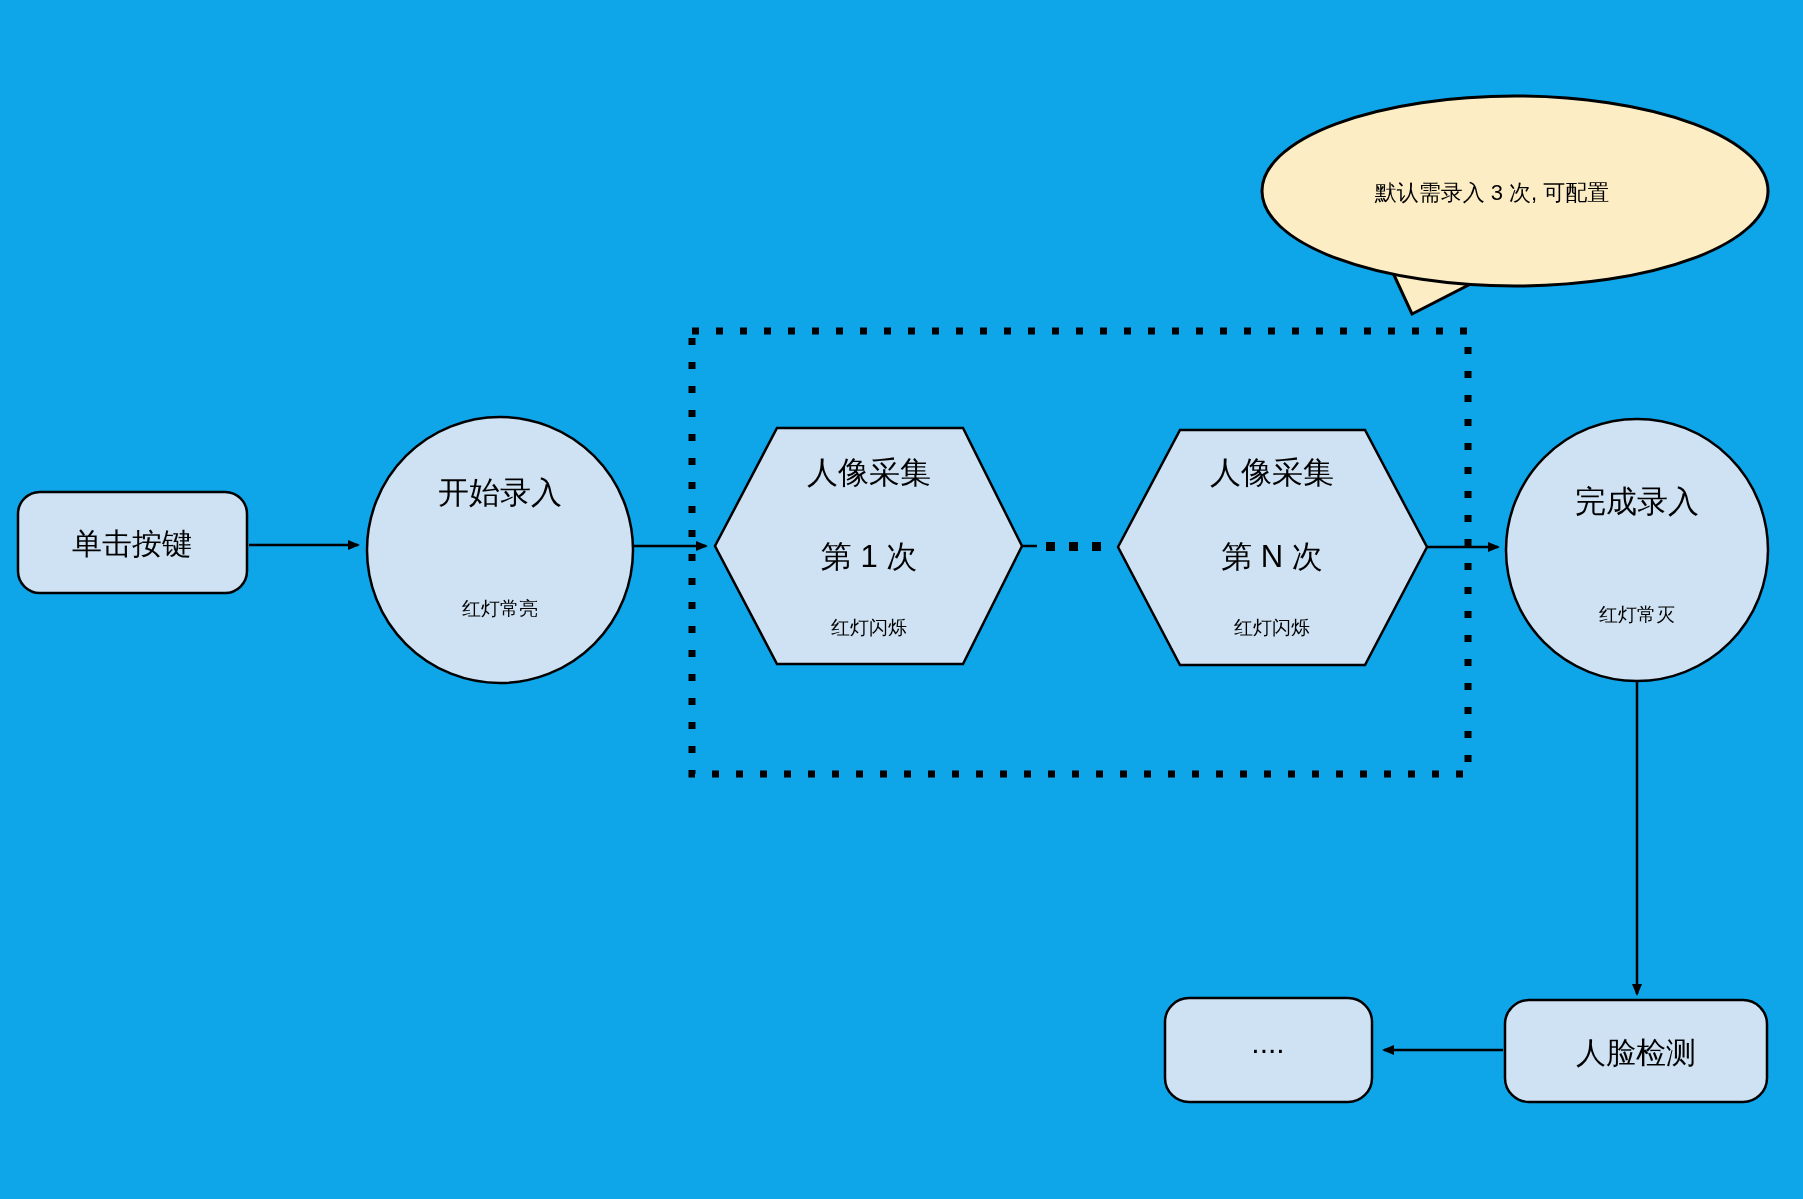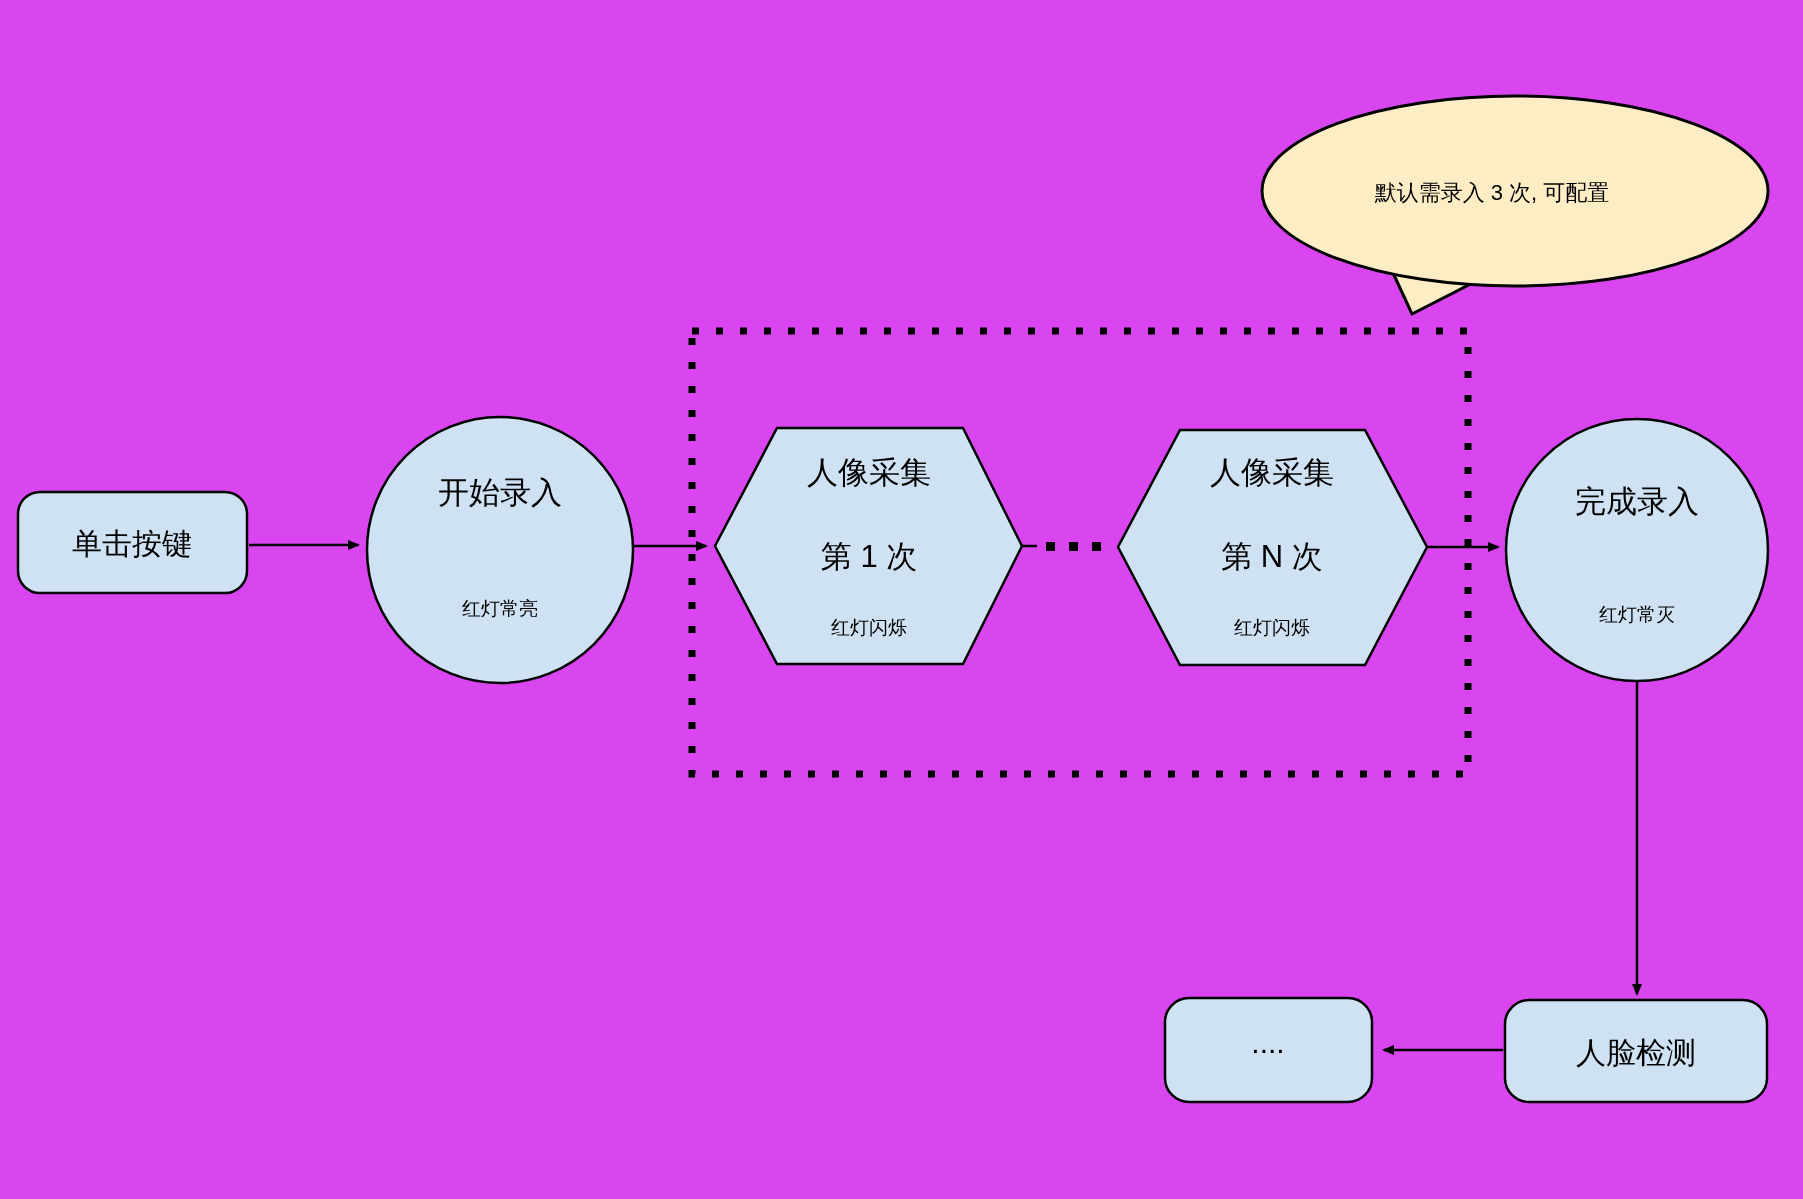--- a/index.html
+++ b/index.html
@@ -1,20 +1,20 @@
 <!DOCTYPE html>
 <html><head>
 <meta charset="utf-8">
 <style>
   html, body { margin: 0; padding: 0; background: #ffffff; }
   .canvas {
     position: relative;
     width: 1803px;
     height: 1199px;
-    background: #d946ef;
+    background: #0ea5e9;
     font-family: "Liberation Sans", sans-serif;
   }
   svg { display: block; }
   text {
     font-family: "Liberation Sans", sans-serif;
     fill: #000000;
   }
   .node-title   { font-size: 31px; }
   .node-status  { font-size: 19px; }
   .box-label    { font-size: 30px; }

